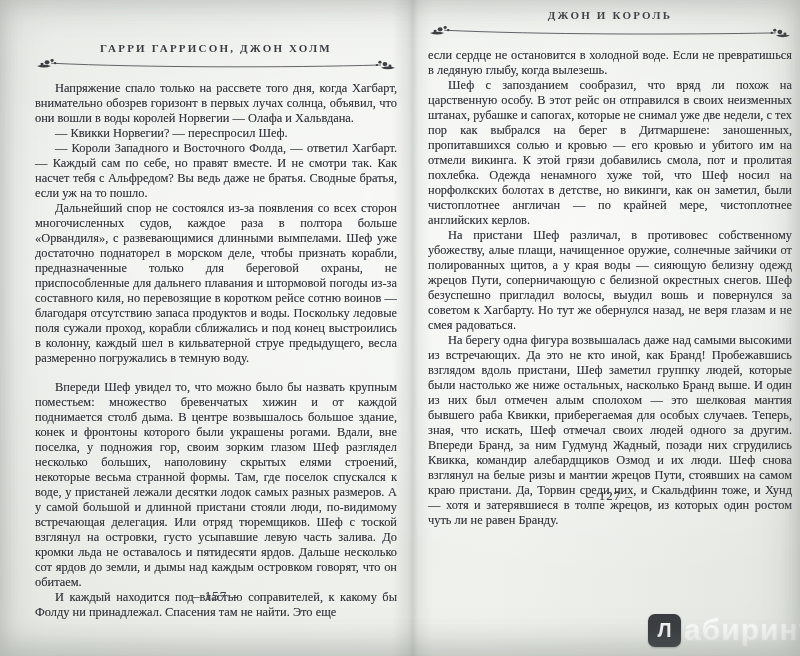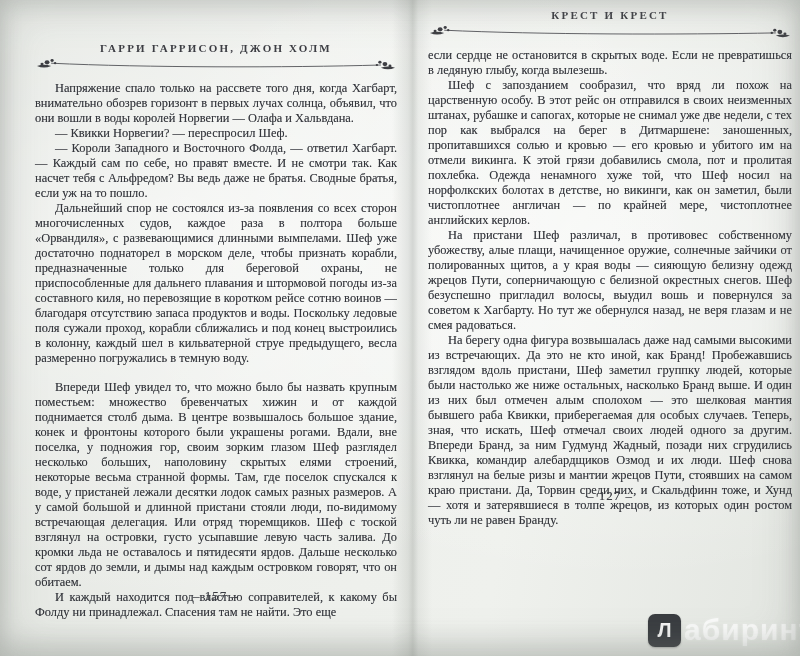--- a/index.html
+++ b/index.html
@@ -109,40 +109,40 @@
         <p>И каждый находится под властью соправителей, к какому бы Фолду ни принадлежал. Спасения там не найти. Это еще</p>
       </div>
       <div class="folio">– 157 –</div>
     </div>
   </div>
 
   <div class="gutter"></div>
 
   <div class="page right">
     <div class="col">
-      <div class="running-head">КРЕСТ И КРЕСТ</div>
+      <div class="running-head">ДЖОН И КОРОЛЬ</div>
       <svg class="ornament" viewBox="0 0 360 20" preserveAspectRatio="none">
         <path d="M16,8 C110,13 250,13 344,11" stroke="#4a4b50" stroke-width="0.9" fill="none"></path>
         <g fill="#3e3f44">
           <circle cx="12" cy="7" r="2.4"></circle>
             <circle cx="17" cy="5" r="1.6"></circle>
           <circle cx="7" cy="9" r="1.5"></circle>
             <circle cx="20" cy="8" r="1.2"></circle>
           <path d="M2,11 q7,-2.5 14,0 q-7,3.5 -14,0"></path>
         </g>
         <g fill="#3e3f44">
           <circle cx="348" cy="10" r="2.4"></circle>
             <circle cx="343" cy="8" r="1.6"></circle>
           <circle cx="353" cy="12" r="1.5"></circle>
             <circle cx="340" cy="11" r="1.2"></circle>
           <path d="M344,14 q7,-2.5 14,0 q-7,3.5 -14,0"></path>
         </g>
       </svg>
       <div class="body">
-        <p class="noindent">если сердце не остановится в скрытых воде. Если не превратишься в ледяную глыбу, когда вылезешь.</p>
+        <p class="noindent">если сердце не остановится в холодной воде. Если не превратишься в ледяную глыбу, когда вылезешь.</p>
         <p>Шеф с запозданием сообразил, что вряд ли похож на царственную особу. В этот рейс он отправился в своих неизменных штанах, рубашке и сапогах, которые не снимал уже две недели, с тех пор как выбрался на берег в Дитмаршене: заношенных, пропитавшихся солью и кровью — его кровью и убитого им на отмели викинга. К этой грязи добавились смола, пот и пролитая похлебка. Одежда ненамного хуже той, что Шеф носил на норфолкских болотах в детстве, но викинги, как он заметил, были чистоплотнее англичан — по крайней мере, чистоплотнее английских керлов.</p>
         <p>На пристани Шеф различал, в противовес собственному убожеству, алые плащи, начищенное оружие, солнечные зайчики от полированных щитов, а у края воды — сияющую белизну одежд жрецов Пути, соперничающую с белизной окрестных снегов. Шеф безуспешно пригладил волосы, выудил вошь и повернулся за советом к Хагбарту. Но тут же обернулся назад, не веря глазам и не смея радоваться.</p>
         <p>На берегу одна фигура возвышалась даже над самыми высокими из встречающих. Да это не кто иной, как Бранд! Пробежавшись взглядом вдоль пристани, Шеф заметил группку людей, которые были настолько же ниже остальных, насколько Бранд выше. И один из них был отмечен алым сполохом — это шелковая мантия бывшего раба Квикки, приберегаемая для особых случаев. Теперь, зная, что искать, Шеф отмечал своих людей одного за другим. Впереди Бранд, за ним Гудмунд Жадный, позади них сгрудились Квикка, командир алебардщиков Озмод и их люди. Шеф снова взглянул на белые ризы и мантии жрецов Пути, стоявших на самом краю пристани. Да, Торвин среди них, и Скальдфинн тоже, и Хунд — хотя и затерявшиеся в толпе жрецов, из которых один ростом чуть ли не равен Бранду.</p>
       </div>
       <div class="folio">– 127 –</div>
     </div>
   </div>
 
   <div class="watermark">
     <span class="wm-logo">

